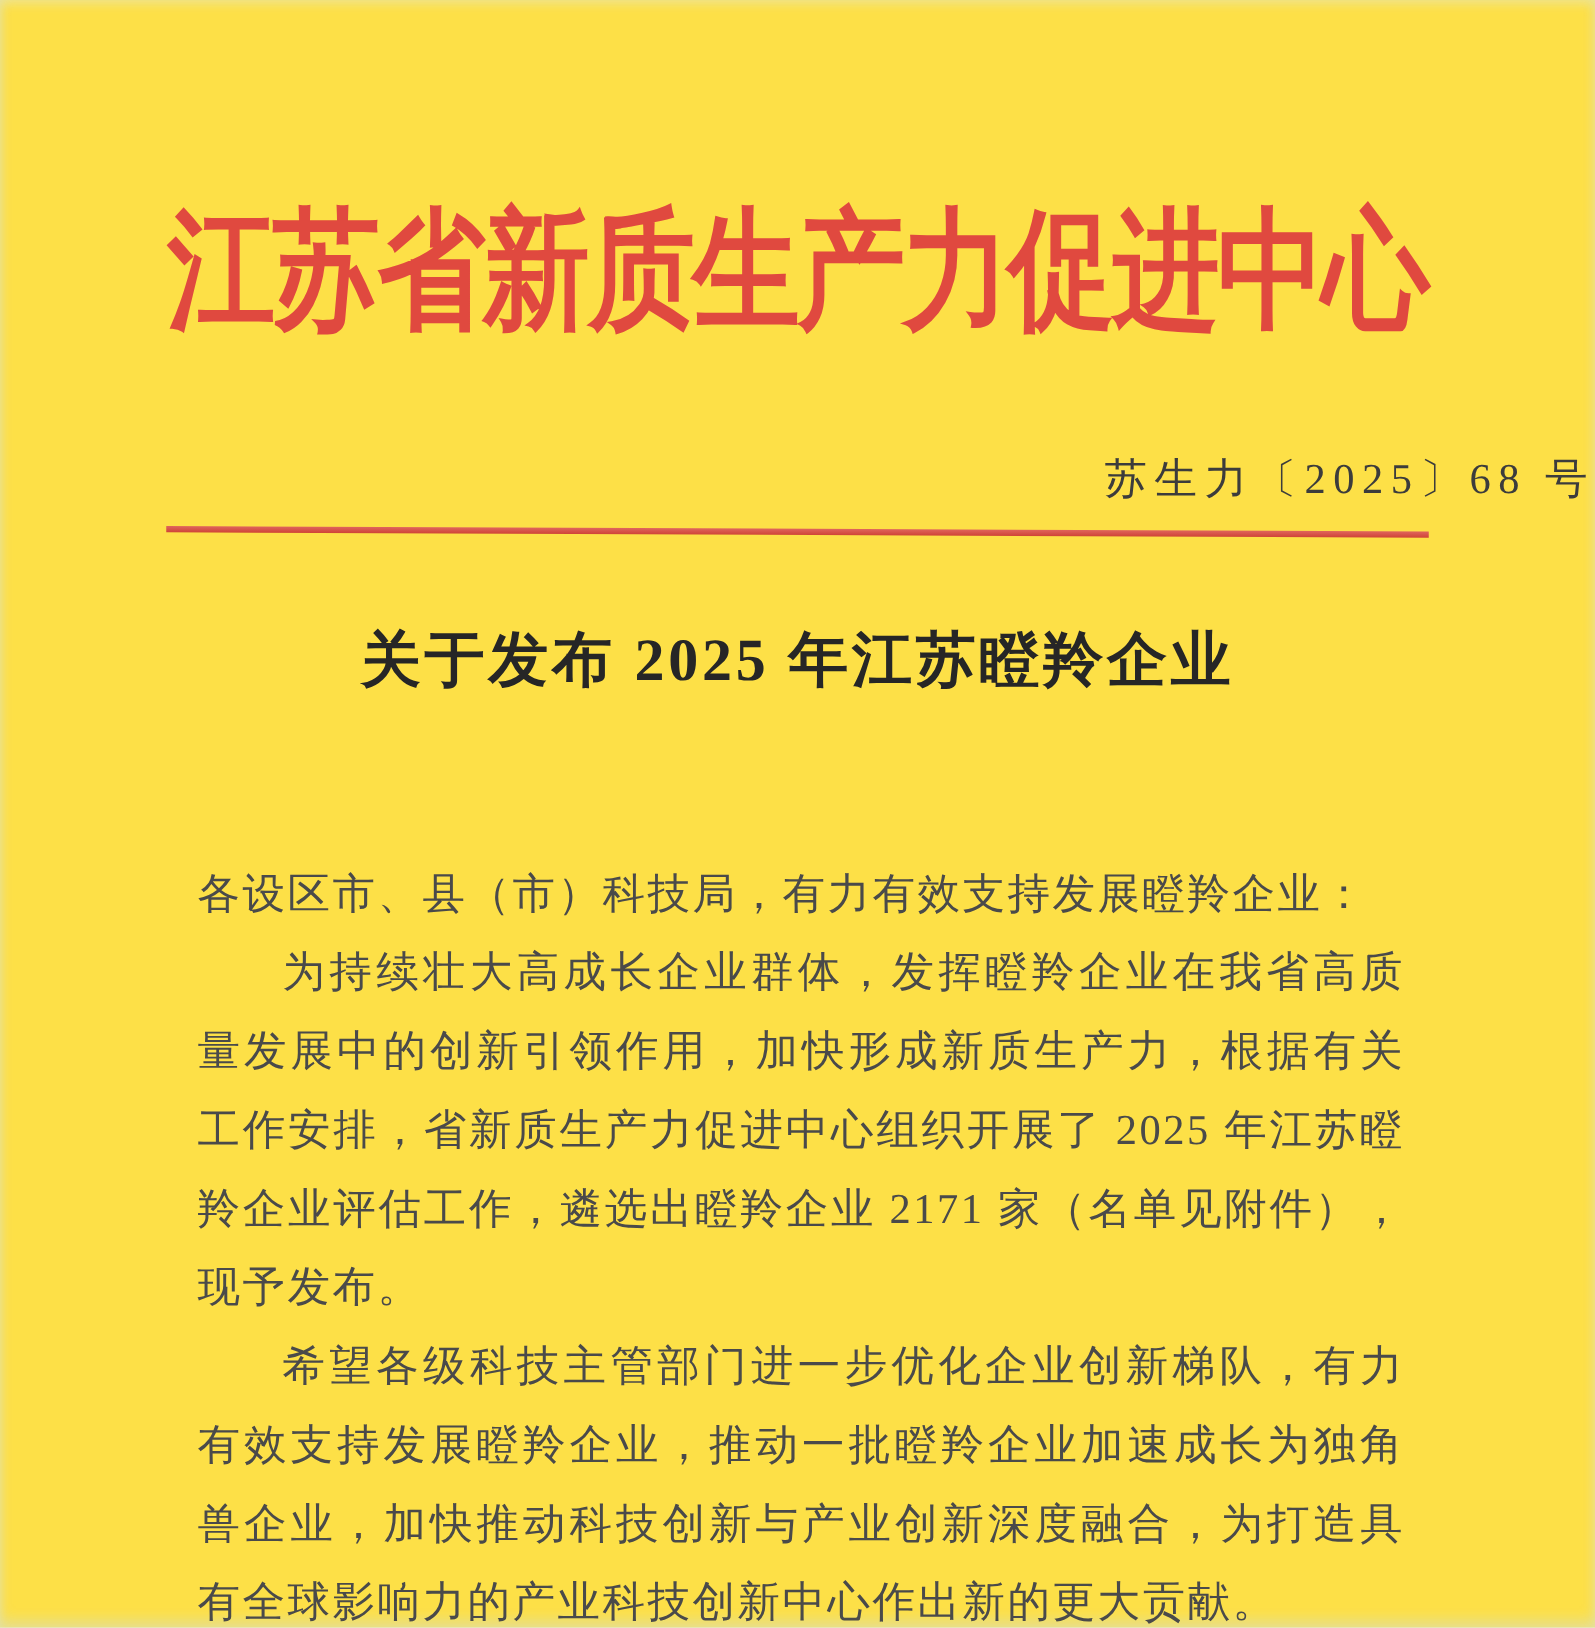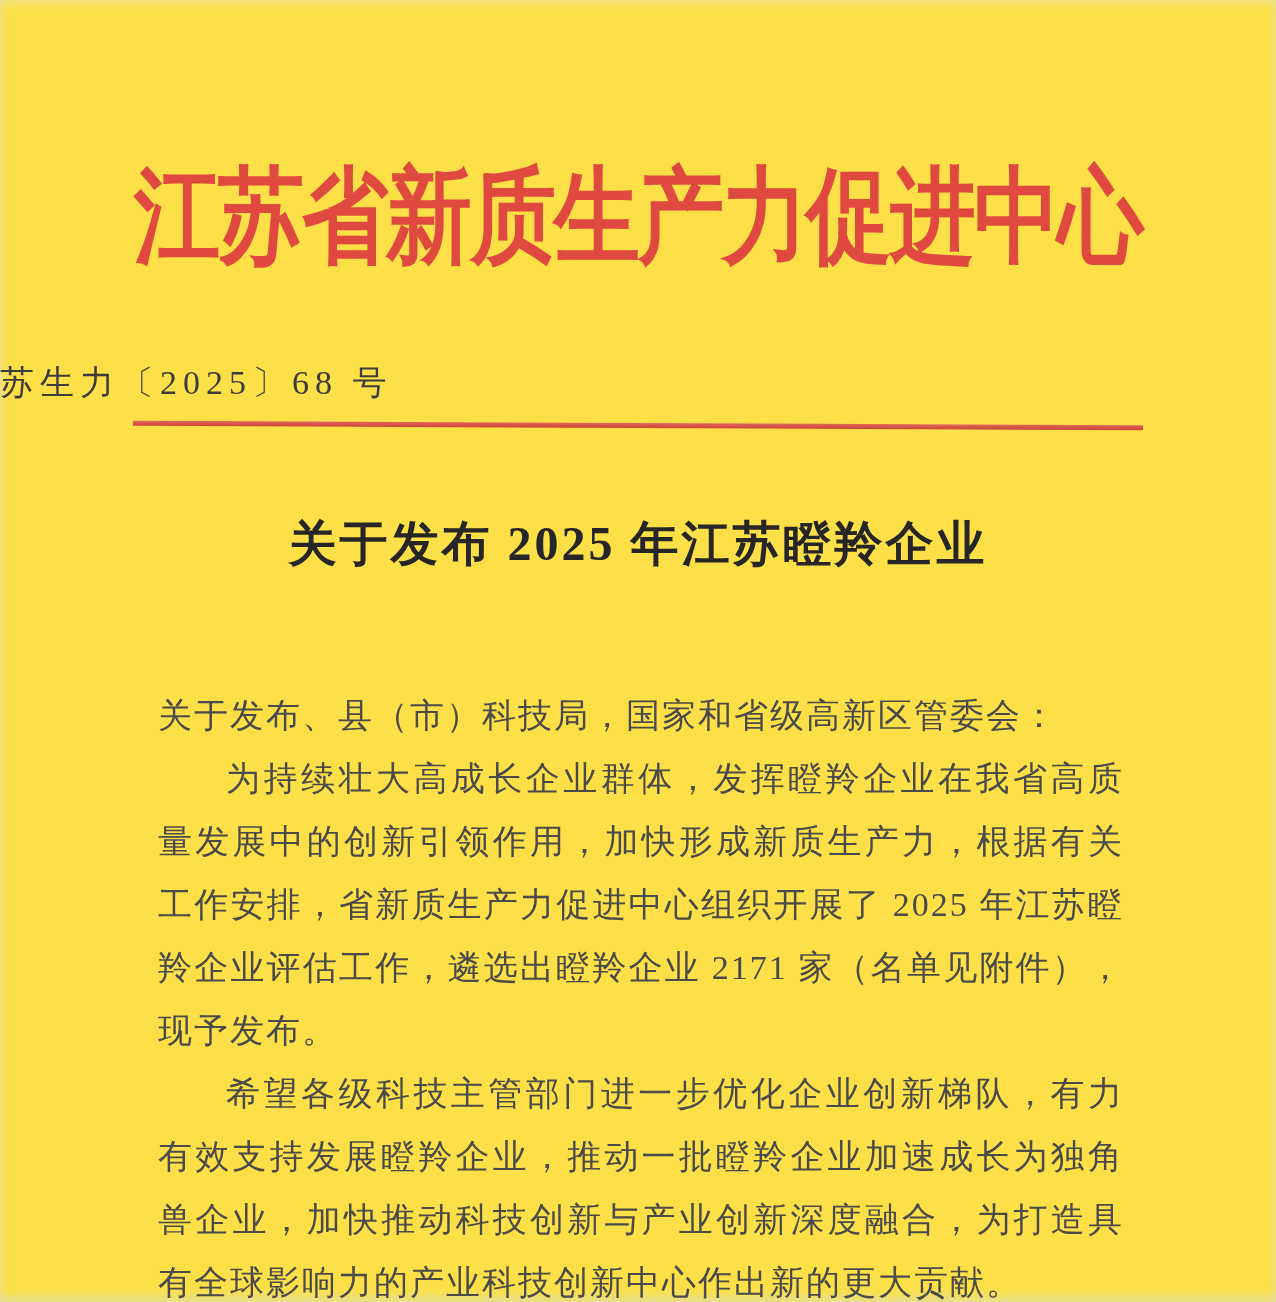--- a/index.html
+++ b/index.html
@@ -32,40 +32,40 @@
     transform: scaleY(1.22);
     transform-origin: top center;
     white-space: nowrap;
   }
   
   .doc-number {
     position: absolute;
     top: 360px;
     left: 0;
     width: 100%;
-    text-align: left;
+    text-align: right;
     font-size: 34px;
     color: #3c3c3c;
     letter-spacing: 6px;
     white-space: nowrap;
   }
   
   .red-rule {
     position: absolute;
     top: 423px;
     left: 133px;
     width: 1010px;
     height: 5px;
     background: linear-gradient(to bottom, #e0655c, #cf4437);
     transform: rotate(0.25deg);
   }
   
   .doc-title {
     position: absolute;
-    top: 511px;
+    top: 496px;
     left: 0;
     width: 100%;
     text-align: center;
     font-weight: bold;
     font-size: 48px;
     line-height: 66px;
     color: #262626;
     letter-spacing: 3px;
   }
   
@@ -97,18 +97,18 @@
 
   <div class="doc-number">苏生力〔2025〕68 号</div>
 
   <div class="red-rule"></div>
 
   <div class="doc-title">
     <div>关于发布 2025 年江苏瞪羚企业</div>
   </div>
 
   <div class="body-text">
-    <p class="salutation">关于发布、县（市）科技局，国家和省级高新区管委会：</p>
+    <p class="salutation">各设区市、县（市）科技局，有力有效支持发展瞪羚企业：</p>
     <p>为持续壮大高成长企业群体，发挥瞪羚企业在我省高质量发展中的创新引领作用，加快形成新质生产力，根据有关工作安排，省新质生产力促进中心组织开展了 2025 年江苏瞪羚企业评估工作，遴选出瞪羚企业 2171 家（名单见附件），现予发布。</p>
     <p>希望各级科技主管部门进一步优化企业创新梯队，有力有效支持发展瞪羚企业，推动一批瞪羚企业加速成长为独角兽企业，加快推动科技创新与产业创新深度融合，为打造具有全球影响力的产业科技创新中心作出新的更大贡献。</p>
   </div>
 
 </div>
 
 </body></html>

